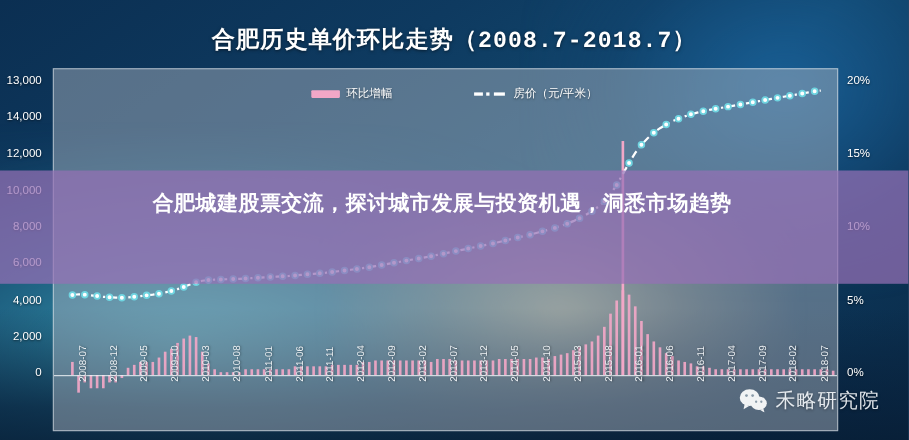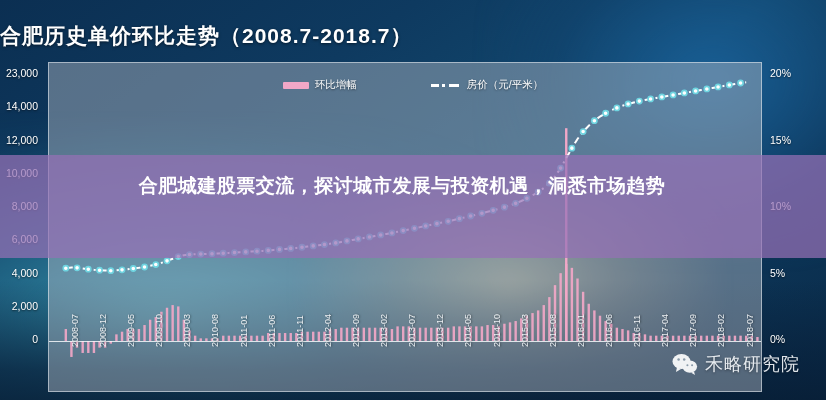--- a/index.html
+++ b/index.html
@@ -26,23 +26,23 @@
     background:linear-gradient(180deg,rgba(10,40,70,0) 0%,rgba(8,32,58,0.75) 60%,rgba(7,28,50,0.95) 100%);}
 
   
   .panel{position:absolute;left:48px;top:62px;width:714px;height:330px;
     background:rgba(176,186,196,0.46);
     border:1px solid rgba(235,240,245,0.55);
     box-sizing:border-box;}
   .panel-inner{position:absolute;inset:0;overflow:hidden;}
 
   
-  .chart-title{position:absolute;left:0;top:22px;width:826px;text-align:left;
+  .chart-title{position:absolute;left:0;top:22px;width:826px;text-align:center;
     color:#ffffff;font-size:21px;font-weight:bold;letter-spacing:1px;
-    text-shadow:0 1px 3px rgba(0,0,0,0.55);}
+    text-shadow:0 1px 3px rgba(0,0,0,0.55);font-family:Liberation Mono, monospace;}
 
   
   .legend{position:absolute;left:0;top:78px;width:826px;
     display:flex;justify-content:center;gap:74px;
     font-size:10.5px;color:#ffffff;text-shadow:0 1px 2px rgba(0,0,0,0.5);}
   .legend-item{display:flex;align-items:center;gap:6px;}
   .legend-swatch{width:26px;height:7px;background:#f2a7c7;border-radius:1px;display:inline-block;}
   .legend-dashline{width:30px;height:9px;display:inline-block;position:relative;}
   .legend-dashline i{position:absolute;top:3px;height:3px;background:#ffffff;display:block;}
   .legend-dashline i:nth-child(1){left:0;width:8px;}
@@ -313,21 +313,21 @@
 
   <div id="ylabels">
       <div class="ylab" style="top: 333px;">0</div>
       <div class="ylab" style="top: 299.75px;">2,000</div>
       <div class="ylab" style="top: 266.5px;">4,000</div>
       <div class="ylab" style="top: 233.25px;">6,000</div>
       <div class="ylab" style="top: 200px;">8,000</div>
       <div class="ylab" style="top: 166.75px;">10,000</div>
       <div class="ylab" style="top: 133.5px;">12,000</div>
       <div class="ylab" style="top: 100.25px;">14,000</div>
-      <div class="ylab" style="top: 67px;">23,000</div>
+      <div class="ylab" style="top: 67px;">13,000</div>
     </div>
   <div id="y2labels">
       <div class="y2lab" style="top: 399.5px;">-5%</div>
       <div class="y2lab" style="top: 333px;">0%</div>
       <div class="y2lab" style="top: 266.5px;">5%</div>
       <div class="y2lab" style="top: 200px;">10%</div>
       <div class="y2lab" style="top: 133.5px;">15%</div>
       <div class="y2lab" style="top: 67px; text-align: center;">20%</div>
     </div>
 

